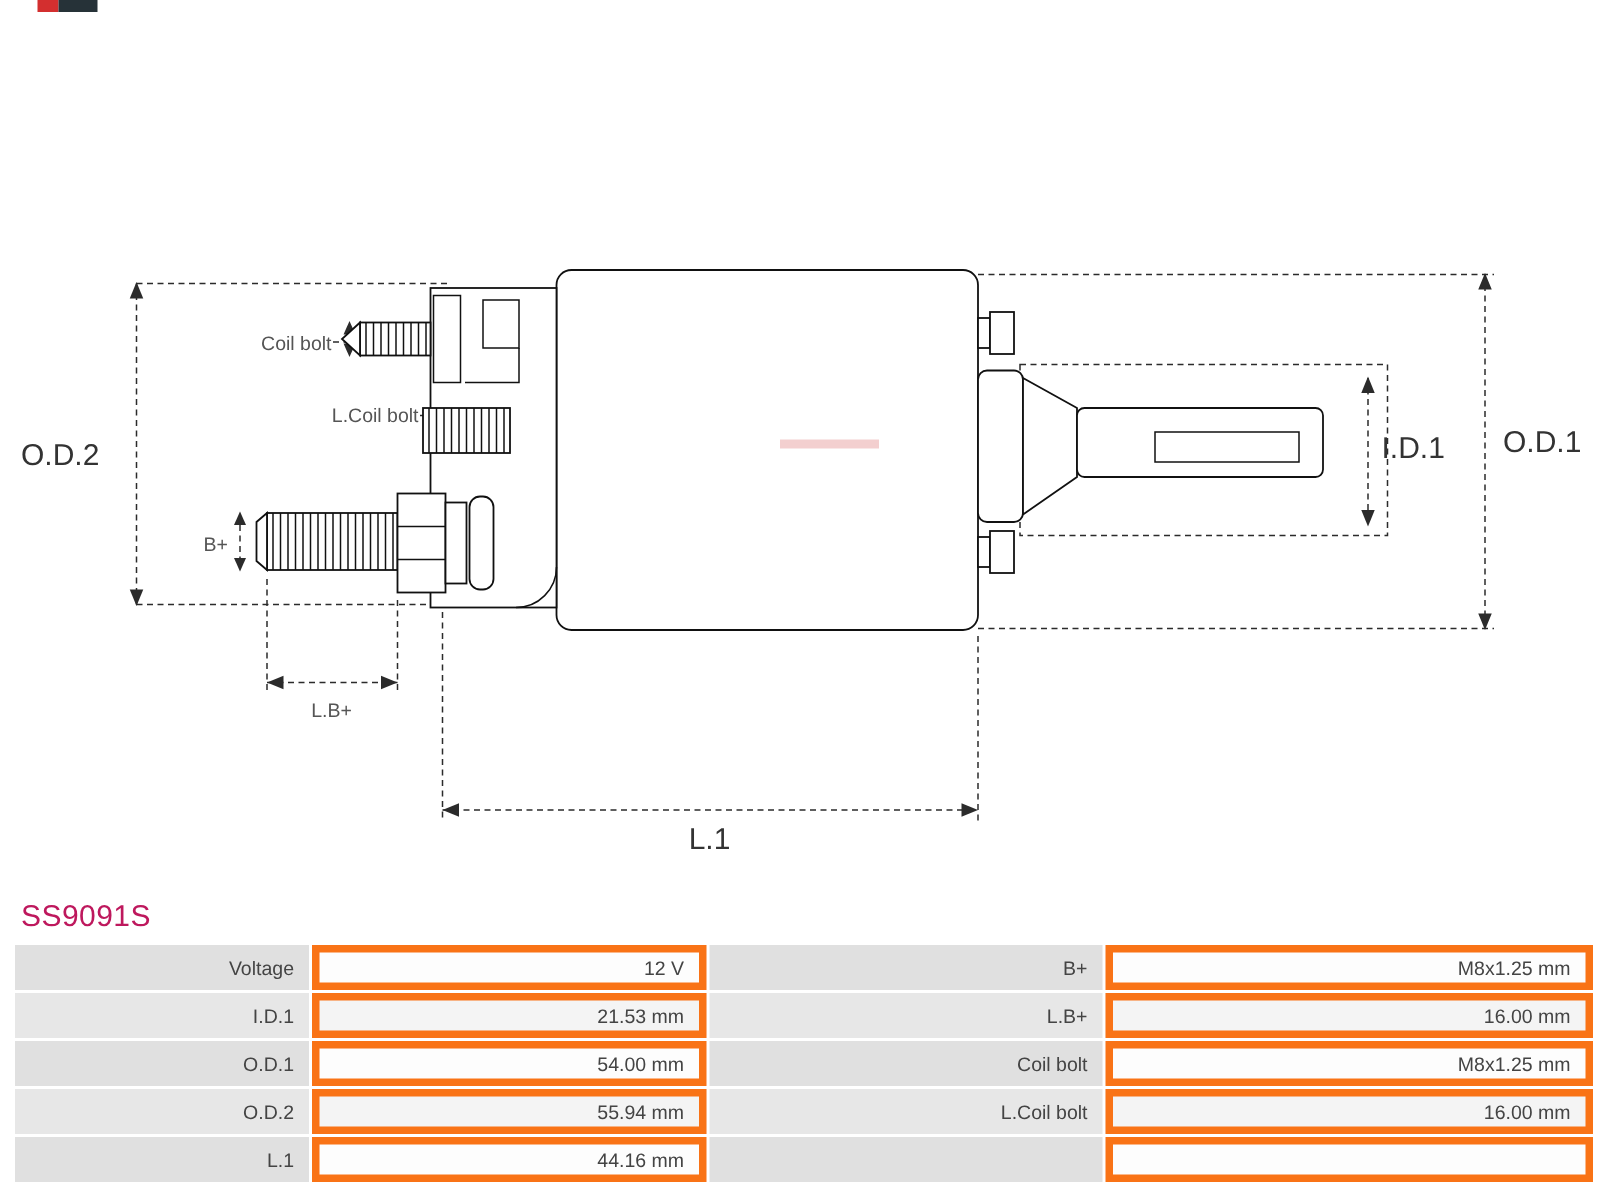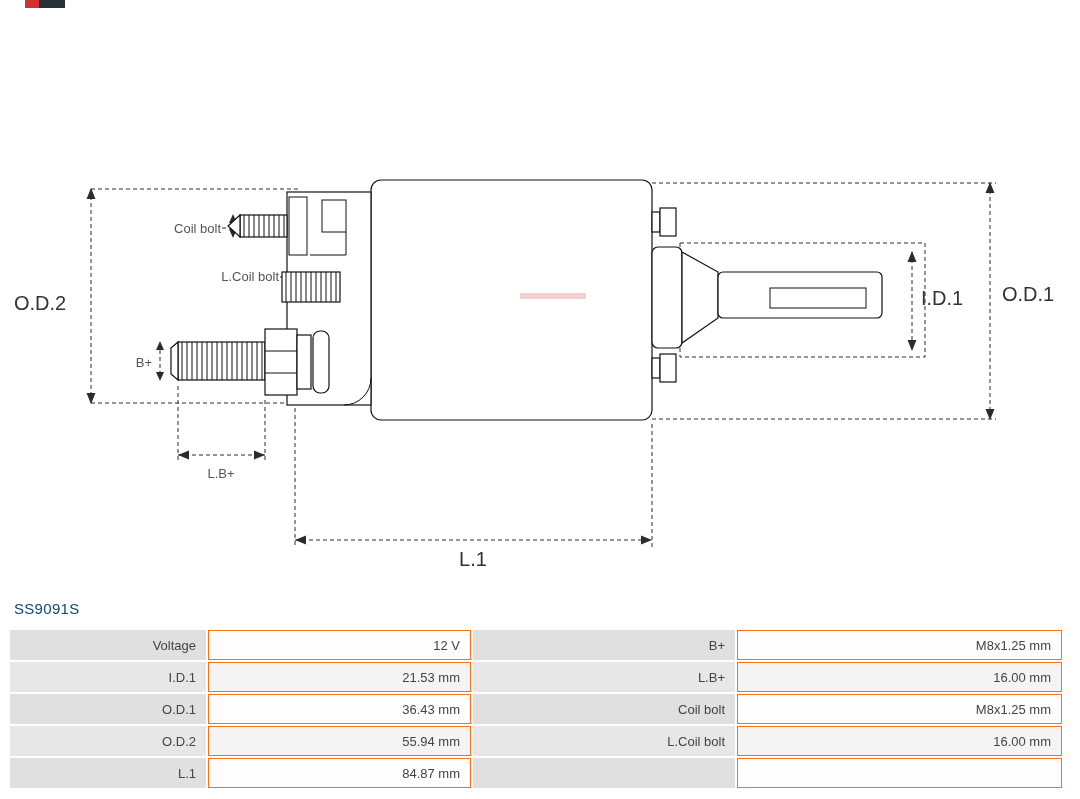--- a/index.html
+++ b/index.html
@@ -17,33 +17,33 @@
   .detail  { fill:none; stroke:#111111; stroke-width:1; }
   .thread  { stroke:#111111; stroke-width:1; }
   .dim     { fill:none; stroke:#2b2b2b; stroke-width:1; stroke-dasharray:4 3; }
   .arrow   { fill:#2b2b2b; stroke:none; }
   .dim-big   { font-size:20px; fill:#333333; font-family:"Liberation Sans", sans-serif; }
   .dim-small { font-size:13px; fill:#555555; font-family:"Liberation Sans", sans-serif; }
   .watermark { fill:#e9a8a8; opacity:0.55; }
 
   .part-number {
     position:absolute; left:14px; top:600px;
-    font-size:15px; color:#0c4a6e; letter-spacing:0.3px;
+    font-size:20px; color:#be185d; letter-spacing:0.3px;
   }
 
   .spec-table {
     position:absolute; left:8px; top:628px; width:1052px;
     border-collapse:separate; border-spacing:2px; table-layout:fixed;
   }
   .spec-table td {
     height:30px; font-size:13px; color:#444444; text-align:right;
     padding:0 10px; overflow:hidden; white-space:nowrap; box-sizing:border-box;
   }
   td.lab { background:#e0e0e0; }
-  td.val { background:#fdfdfd; border:1px solid #f97316; }
+  td.val { background:#fdfdfd; border:5px solid #f97316; }
   tr:nth-child(even) td.lab { background:#e7e7e7; }
   tr:nth-child(even) td.val { background:#f4f4f4; }
 </style>
 </head>
 <body>
 
 <div class="page">
 
   <div class="logo">
     <span class="logo-red"></span>
@@ -208,32 +208,32 @@
         <td class="val">M8x1.25 mm</td>
       </tr>
       <tr>
         <td class="lab">I.D.1</td>
         <td class="val">21.53 mm</td>
         <td class="lab">L.B+</td>
         <td class="val">16.00 mm</td>
       </tr>
       <tr>
         <td class="lab">O.D.1</td>
-        <td class="val">36.43 mm</td>
+        <td class="val">54.00 mm</td>
         <td class="lab">Coil bolt</td>
         <td class="val">M8x1.25 mm</td>
       </tr>
       <tr>
         <td class="lab">O.D.2</td>
         <td class="val">55.94 mm</td>
         <td class="lab">L.Coil bolt</td>
         <td class="val">16.00 mm</td>
       </tr>
       <tr>
         <td class="lab">L.1</td>
-        <td class="val">84.87 mm</td>
+        <td class="val">44.16 mm</td>
         <td class="lab"></td>
         <td class="val"></td>
       </tr>
     </tbody>
   </table>
 
 </div>
 
 </body></html>

